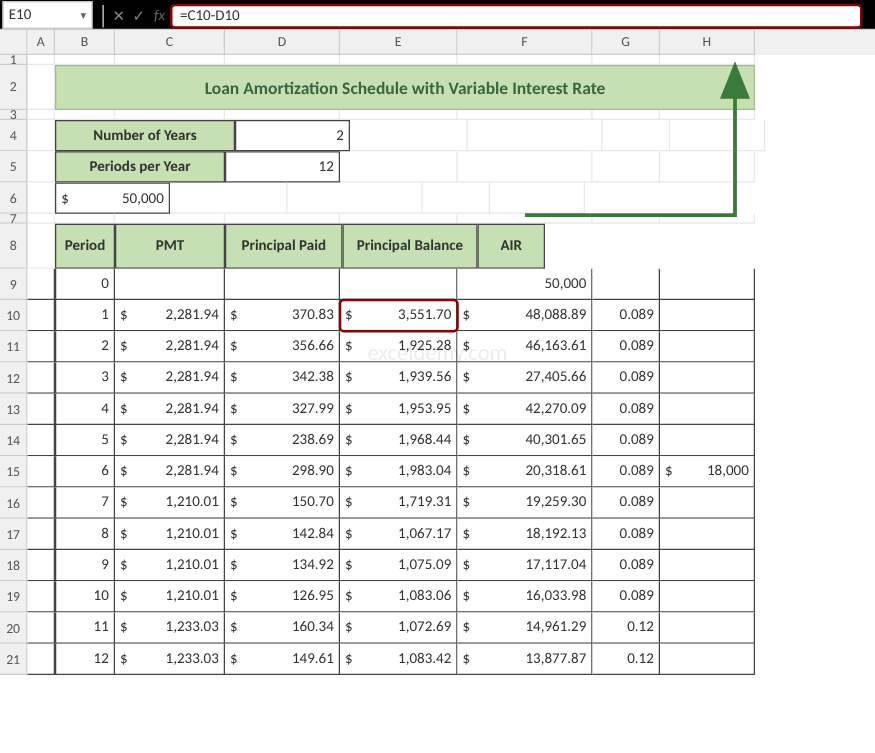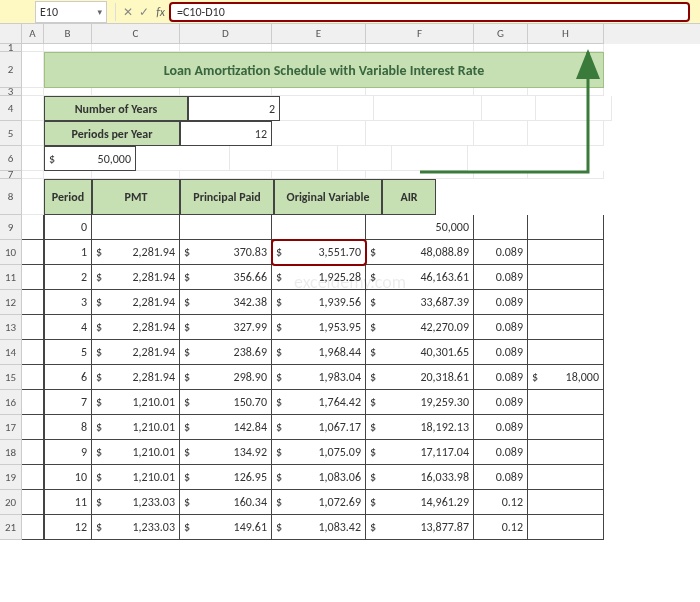--- a/index.html
+++ b/index.html
@@ -9,25 +9,24 @@
     font-size: 12px;
     background: #fff;
     width: 700px;
     height: 602px;
     overflow: hidden;
     position: relative;
     color: #333;
   }
   .name-fx-bar {
     display: flex;
-    align-items: center;
+    align-items: flex-end;
     height: 24px;
     border-bottom: 1px solid #ccc;
-    background: #fef9c3;
-    padding-left: 33px;
+    background: #000000;
   }
   .name-box {
     width: 72px;
     height: 22px;
     border: 1px solid #ccc;
     background: #fff;
     display: flex;
     align-items: center;
     padding: 0 4px;
     font-size: 12px;
@@ -288,21 +287,21 @@
         <div class="cell " style="width: 108px;"></div>
         <div class="cell " style="width: 54px;"></div>
         <div class="cell " style="width: 76px;"></div>
       </div>
       <div class="row h2">
         <div class="rowh">8</div>
         <div class="cell " style="width: 22px;"></div>
         <div class="cell thead" style="width: 48px;">Period</div>
         <div class="cell thead" style="width: 88px;">PMT</div>
         <div class="cell thead" style="width: 94px;">Principal Paid</div>
-        <div class="cell thead" style="width: 108px;">Original Variable</div>
+        <div class="cell thead" style="width: 108px;">Principal Balance</div>
         <div class="cell thead" style="width: 54px;">AIR</div>
         <div class="cell thead" style="width: 76px; margin-top: 42px;">Lump Sum</div>
       </div>
       <div class="row trow">
         <div class="rowh">9</div>
         <div class="cell " style="width: 22px;"></div>
         <div class="cell first-col rnum" style="width: 48px;">0</div>
         <div class="cell money" style="width: 88px;"></div>
         <div class="cell money" style="width: 92px;"></div>
         <div class="cell money" style="width: 94px;"></div>
@@ -369,21 +368,21 @@
         <div class="cell money" style="width: 92px;">
           <span class="cur">$</span>
           <span>342.38</span>
         </div>
         <div class="cell money" style="width: 94px;">
           <span class="cur">$</span>
           <span>1,939.56</span>
         </div>
         <div class="cell money" style="width: 108px;">
           <span class="cur">$</span>
-          <span>33,687.39</span>
+          <span>27,405.66</span>
         </div>
         <div class="cell rnum" style="width: 54px;">0.089</div>
         <div class="cell money" style="width: 76px;"></div>
       </div>
       <div class="row trow">
         <div class="rowh">13</div>
         <div class="cell " style="width: 22px;"></div>
         <div class="cell first-col rnum" style="width: 48px;">4</div>
         <div class="cell money" style="width: 88px;">
           <span class="cur">$</span>
@@ -460,21 +459,21 @@
         <div class="cell money" style="width: 88px;">
           <span class="cur">$</span>
           <span>1,210.01</span>
         </div>
         <div class="cell money" style="width: 92px;">
           <span class="cur">$</span>
           <span>150.70</span>
         </div>
         <div class="cell money" style="width: 94px;">
           <span class="cur">$</span>
-          <span>1,764.42</span>
+          <span>1,719.31</span>
         </div>
         <div class="cell money" style="width: 108px;">
           <span class="cur">$</span>
           <span>19,259.30</span>
         </div>
         <div class="cell rnum" style="width: 54px;">0.089</div>
         <div class="cell money" style="width: 76px;"></div>
       </div>
       <div class="row trow">
         <div class="rowh">17</div>

